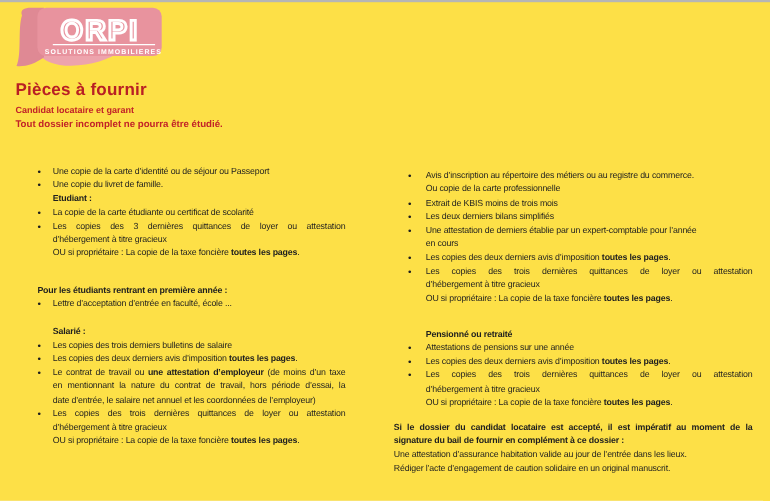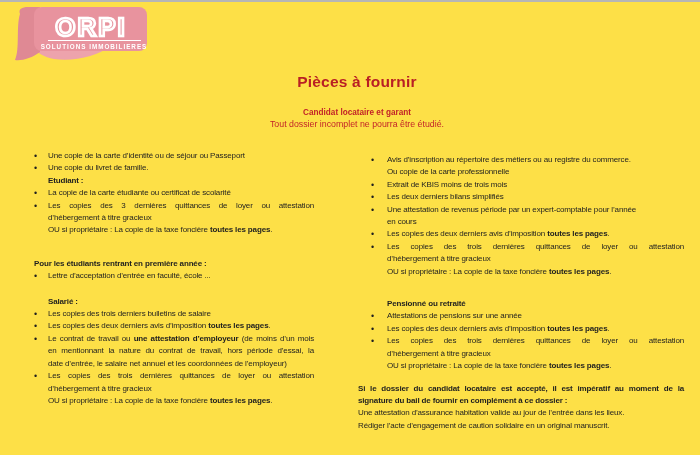--- a/index.html
+++ b/index.html
@@ -4,24 +4,24 @@
 <style>
   *{box-sizing:border-box;margin:0;padding:0}
   html,body{width:700px;height:455px}
   body{font-family:"Liberation Sans",sans-serif;background:#eee}
   .page{position:relative;width:700px;height:455px;background:#fde047;overflow:hidden;color:var(--body_text,#1f1f1f)}
   .top-edge{position:absolute;top:0;left:0;width:100%;height:2px;background:var(--edge_gray,#b6b6b6)}
   .logo{position:absolute;left:10px;top:4px;width:142px;height:62px}
   .logo svg{width:100%;height:100%;display:block}
   .brand-text{font-family:"Liberation Sans",sans-serif;font-weight:bold;letter-spacing:2px}
   .brand-tag{font-family:"Liberation Sans",sans-serif;font-weight:bold;letter-spacing:1px}
-  .titleblock{position:absolute;left:14px;top:72px;width:686px;text-align:center}
+  .titleblock{position:absolute;left:14px;top:72px;width:686px;text-align:left}
   .title{font-size:15.5px;line-height:20px;font-weight:bold;color:var(--title_red,#b91f24);letter-spacing:.2px}
-  .sub1{margin-top:15px;font-size:8.2px;line-height:11px;font-weight:bold;color:var(--subtitle_red,#c22328)}
-  .sub2{margin-top:1px;font-size:8.8px;line-height:11px;font-weight:normal;color:var(--subtitle_red,#c22328)}
+  .sub1{margin-top:3px;font-size:8.2px;line-height:11px;font-weight:bold;color:var(--subtitle_red,#c22328)}
+  .sub2{margin-top:1px;font-size:8.8px;line-height:11px;font-weight:bold;color:var(--subtitle_red,#c22328)}
   .col{position:absolute;font-size:8px;line-height:12.4px;letter-spacing:-0.15px}
   .col-left{left:18px;top:150px;width:296px}
   .col-right{left:358px;top:154px;width:326px}
   .hd{font-weight:bold}
   .col-left .hd{margin-left:30px}
   .col-right .hd{margin-left:29px}
   .hd.flush{margin-left:16px}
   .hd.mt10{margin-top:0}.hd.mt21{margin-top:21px}.hd.mt13{margin-top:13px}.hd.mt12{margin-top:20px}
   .li{display:flex;align-items:flex-start}
   .mark{flex:0 0 auto;font-size:9px}
@@ -104,21 +104,21 @@
     </div>
     <div class="li">
       <span class="mark">•</span>
       <div class="txt">
           <div class="ln"><span>Les copies des deux derniers avis d’imposition </span><b>toutes les pages</b><span>.</span></div>
         </div>
     </div>
     <div class="li">
       <span class="mark">•</span>
       <div class="txt">
-        <div class="ln j"><span>Le contrat de travail ou </span><b>une attestation d’employeur</b><span> (de moins d’un mois</span></div>
+        <div class="ln j"><span>Le contrat de travail ou </span><b>une attestation d’employeur</b><span> (de moins d’un taxe</span></div>
         <div class="ln j"><span>en mentionnant la nature du contrat de travail, hors période d’essai, la</span></div>
         <div class="ln"><span>date d’entrée, le salaire net annuel et les coordonnées de l’employeur)</span></div>
       </div>
     </div>
     <div class="li">
       <span class="mark">•</span>
       <div class="txt">
         <div class="ln j"><span>Les copies des trois dernières quittances de loyer ou attestation</span></div>
         <div class="ln"><span>d’hébergement à titre gracieux</span></div>
         <div class="ln"><span>OU si propriétaire : La copie de la taxe foncière </span><b>toutes les pages</b><span>.</span></div>
@@ -143,21 +143,21 @@
     </div>
     <div class="li">
       <span class="mark">•</span>
       <div class="txt">
           <div class="ln"><span>Les deux derniers bilans simplifiés</span></div>
         </div>
     </div>
     <div class="li">
       <span class="mark">•</span>
       <div class="txt">
-        <div class="ln"><span>Une attestation de revenus période par un expert-comptable pour l’année</span></div>
+        <div class="ln"><span>Une attestation de derniers établie par un expert-comptable pour l’année</span></div>
         <div class="ln"><span>en cours</span></div>
       </div>
     </div>
     <div class="li">
       <span class="mark">•</span>
       <div class="txt">
           <div class="ln"><span>Les copies des deux derniers avis d’imposition </span><b>toutes les pages</b><span>.</span></div>
         </div>
     </div>
     <div class="li">

